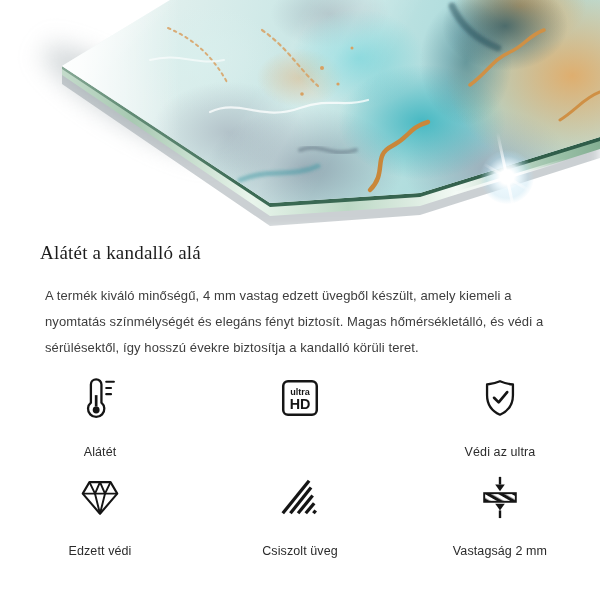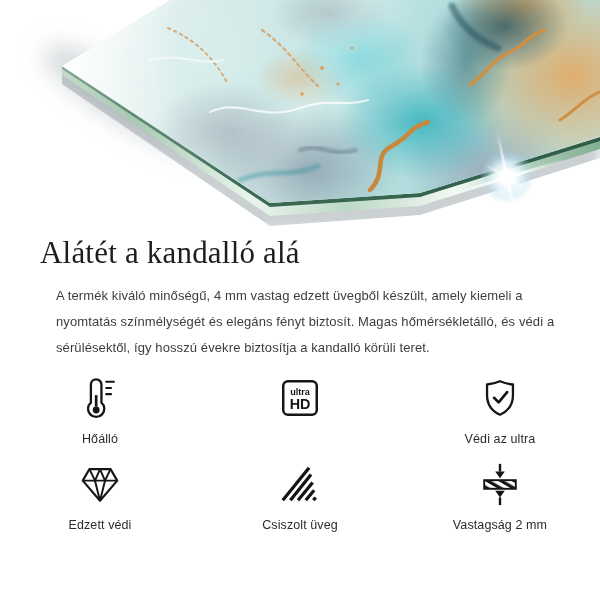--- a/index.html
+++ b/index.html
@@ -49,27 +49,27 @@
     background:radial-gradient(circle,#fff 0 18%,rgba(232,246,252,.9) 34%,rgba(188,224,240,.38) 55%,rgba(188,224,240,0) 72%);}
   .sparkle .ray{top:-1.5px;height:3px;border-radius:3px;
     background:linear-gradient(90deg,rgba(255,255,255,0),#fff 44% 56%,rgba(255,255,255,0));}
   .sparkle .r1{width:124px;left:-62px;transform:rotate(-17deg);}
   .sparkle .r2{width:92px;left:-46px;transform:rotate(78deg);}
   .sparkle .r3{width:54px;left:-27px;transform:rotate(30deg);opacity:.8;}
 
   
   .content{padding:0 40px;}
   .title{margin:6px 0 0 0;font-family:"Liberation Serif",serif;font-weight:400;
-    color:var(--text-primary,#1d1d1d);font-size:31px;line-height:33px;letter-spacing:.2px;}
-  .desc{margin:14px 0 0 16px;max-width:524px;font-size:13px;line-height:26px;
+    color:var(--text-primary,#1d1d1d);font-size:19px;line-height:33px;letter-spacing:.2px;}
+  .desc{margin:14px 0 0 5px;max-width:524px;font-size:13px;line-height:26px;
     color:var(--text-body,#3d3d3d);letter-spacing:.1px;}
 
   
   .features{margin-top:14px;display:grid;grid-template-columns:repeat(3,1fr);row-gap:14px;}
-  .feature{display:flex;flex-direction:column;align-items:center;gap:11px;}
+  .feature{display:flex;flex-direction:column;align-items:center;gap:24px;}
   .feature .icn{width:46px;height:46px;color:var(--icon-stroke,#151515);}
   .feature svg{width:46px;height:46px;display:block;}
   .feature .lbl{font-size:12.5px;color:#2b2b2b;letter-spacing:.1px;line-height:15px;}
   .feature text{font-family:"Liberation Sans",sans-serif;font-weight:700;fill:currentColor;}
 </style>
 </head>
 <body>
 
 <div class="page">
 
@@ -124,21 +124,21 @@
 
     <div class="feature">
       <span class="icn">
         <svg viewBox="0 0 48 48" fill="none" stroke="currentColor">
           <path d="M25.5 10 V28.8 a8.5 8.5 0 1 1 -11 0 V10 a5.5 5.5 0 0 1 11 0 Z" stroke-width="2.4"></path>
           <circle cx="20" cy="36.5" r="3.6" fill="currentColor" stroke="none"></circle>
           <path d="M20 21 V33" stroke-width="2.8"></path>
           <path d="M30.5 7 H38.5 M30.5 13.5 H35.5 M30.5 20 H35.5" stroke-width="2.2" stroke-linecap="round"></path>
         </svg>
       </span>
-      <span class="lbl">Hőálló</span>
+      <span class="lbl">Alátét</span>
     </div>
 
     <div class="feature">
       <span class="icn">
         <svg viewBox="0 0 48 48" fill="none" stroke="currentColor">
           <rect x="6.5" y="6.5" width="35" height="35" rx="5" stroke-width="2.6"></rect>
           <text x="24" y="20.5" font-size="9.5" text-anchor="middle" stroke="none">ultra</text>
           <text x="24" y="35" font-size="15" text-anchor="middle" stroke="none">HD</text>
         </svg>
       </span>

